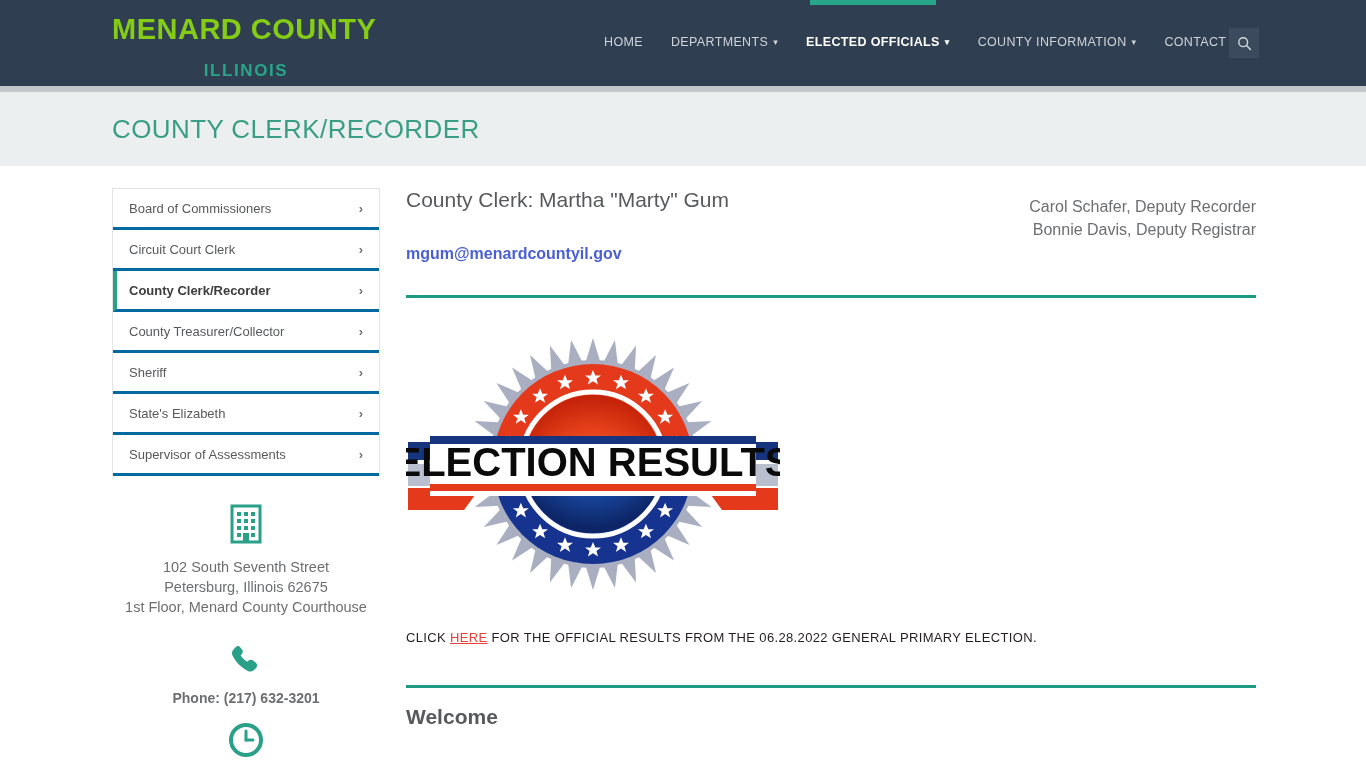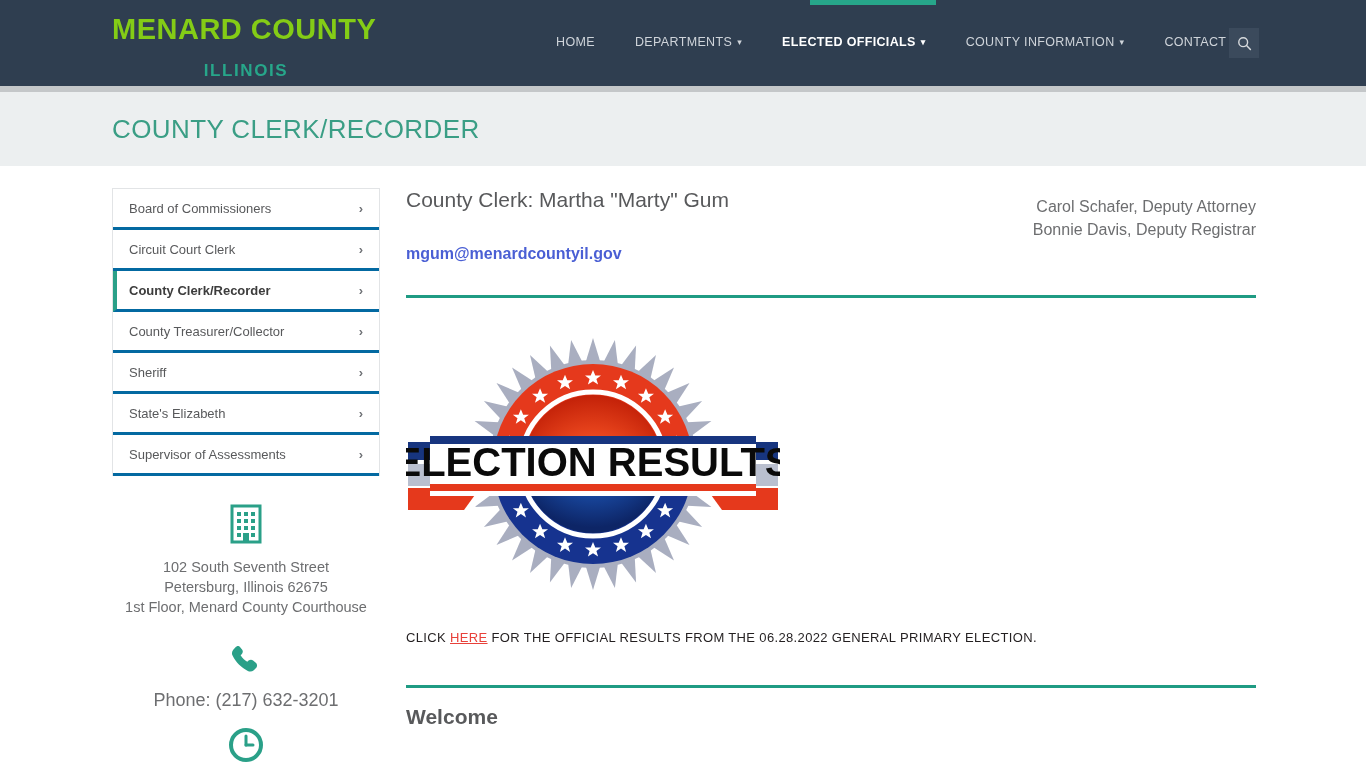--- a/index.html
+++ b/index.html
@@ -50,21 +50,21 @@
     width: 268px;
     margin-top: 17px;
   }
 
   .nav {
     position: absolute;
     right: 106px;
     top: 31px;
     display: flex;
     align-items: center;
-    gap: 16px;
+    gap: 4px;
     justify-content: flex-end;
   }
   .nav-item {
     color: #cfd4da;
     font-size: 12.5px;
     letter-spacing: 0.35px;
     padding: 4px 12px;
     cursor: pointer;
     white-space: nowrap;
     text-transform: uppercase;
@@ -168,23 +168,24 @@
     justify-content: center;
     margin-bottom: 13px;
   }
   .contact-text {
     font-size: 14.5px;
     color: #6d6e70;
     line-height: 20px;
     margin-bottom: 26px;
   }
   .phone-text {
-    font-size: 18px;
+    font-size: 14px;
     color: #6d6e70;
     margin-bottom: 15px;
+    font-weight: bold;
   }
 
   
   .main {
     margin-left: 26px;
     width: 850px;
     position: relative;
   }
   .main-head {
     display: flex;
@@ -372,21 +373,21 @@
     </div>
   </div>
 
   <div class="main">
     <div class="main-head">
       <div>
         <h2 class="clerk-name">County Clerk:  Martha "Marty" Gum</h2>
         <a class="email" href="#">mgum@menardcountyil.gov</a>
       </div>
       <div class="deputies">
-        <div>Carol Schafer, Deputy Attorney</div>
+        <div>Carol Schafer, Deputy Recorder</div>
         <div>Bonnie Davis, Deputy Registrar</div>
       </div>
     </div>
 
     <div class="divider"></div>
 
     <div class="badge-wrap">
       <svg width="374" height="256" viewBox="0 0 374 256">
         <defs>
           <radialGradient id="redg" cx="50%" cy="62%" r="62%">

